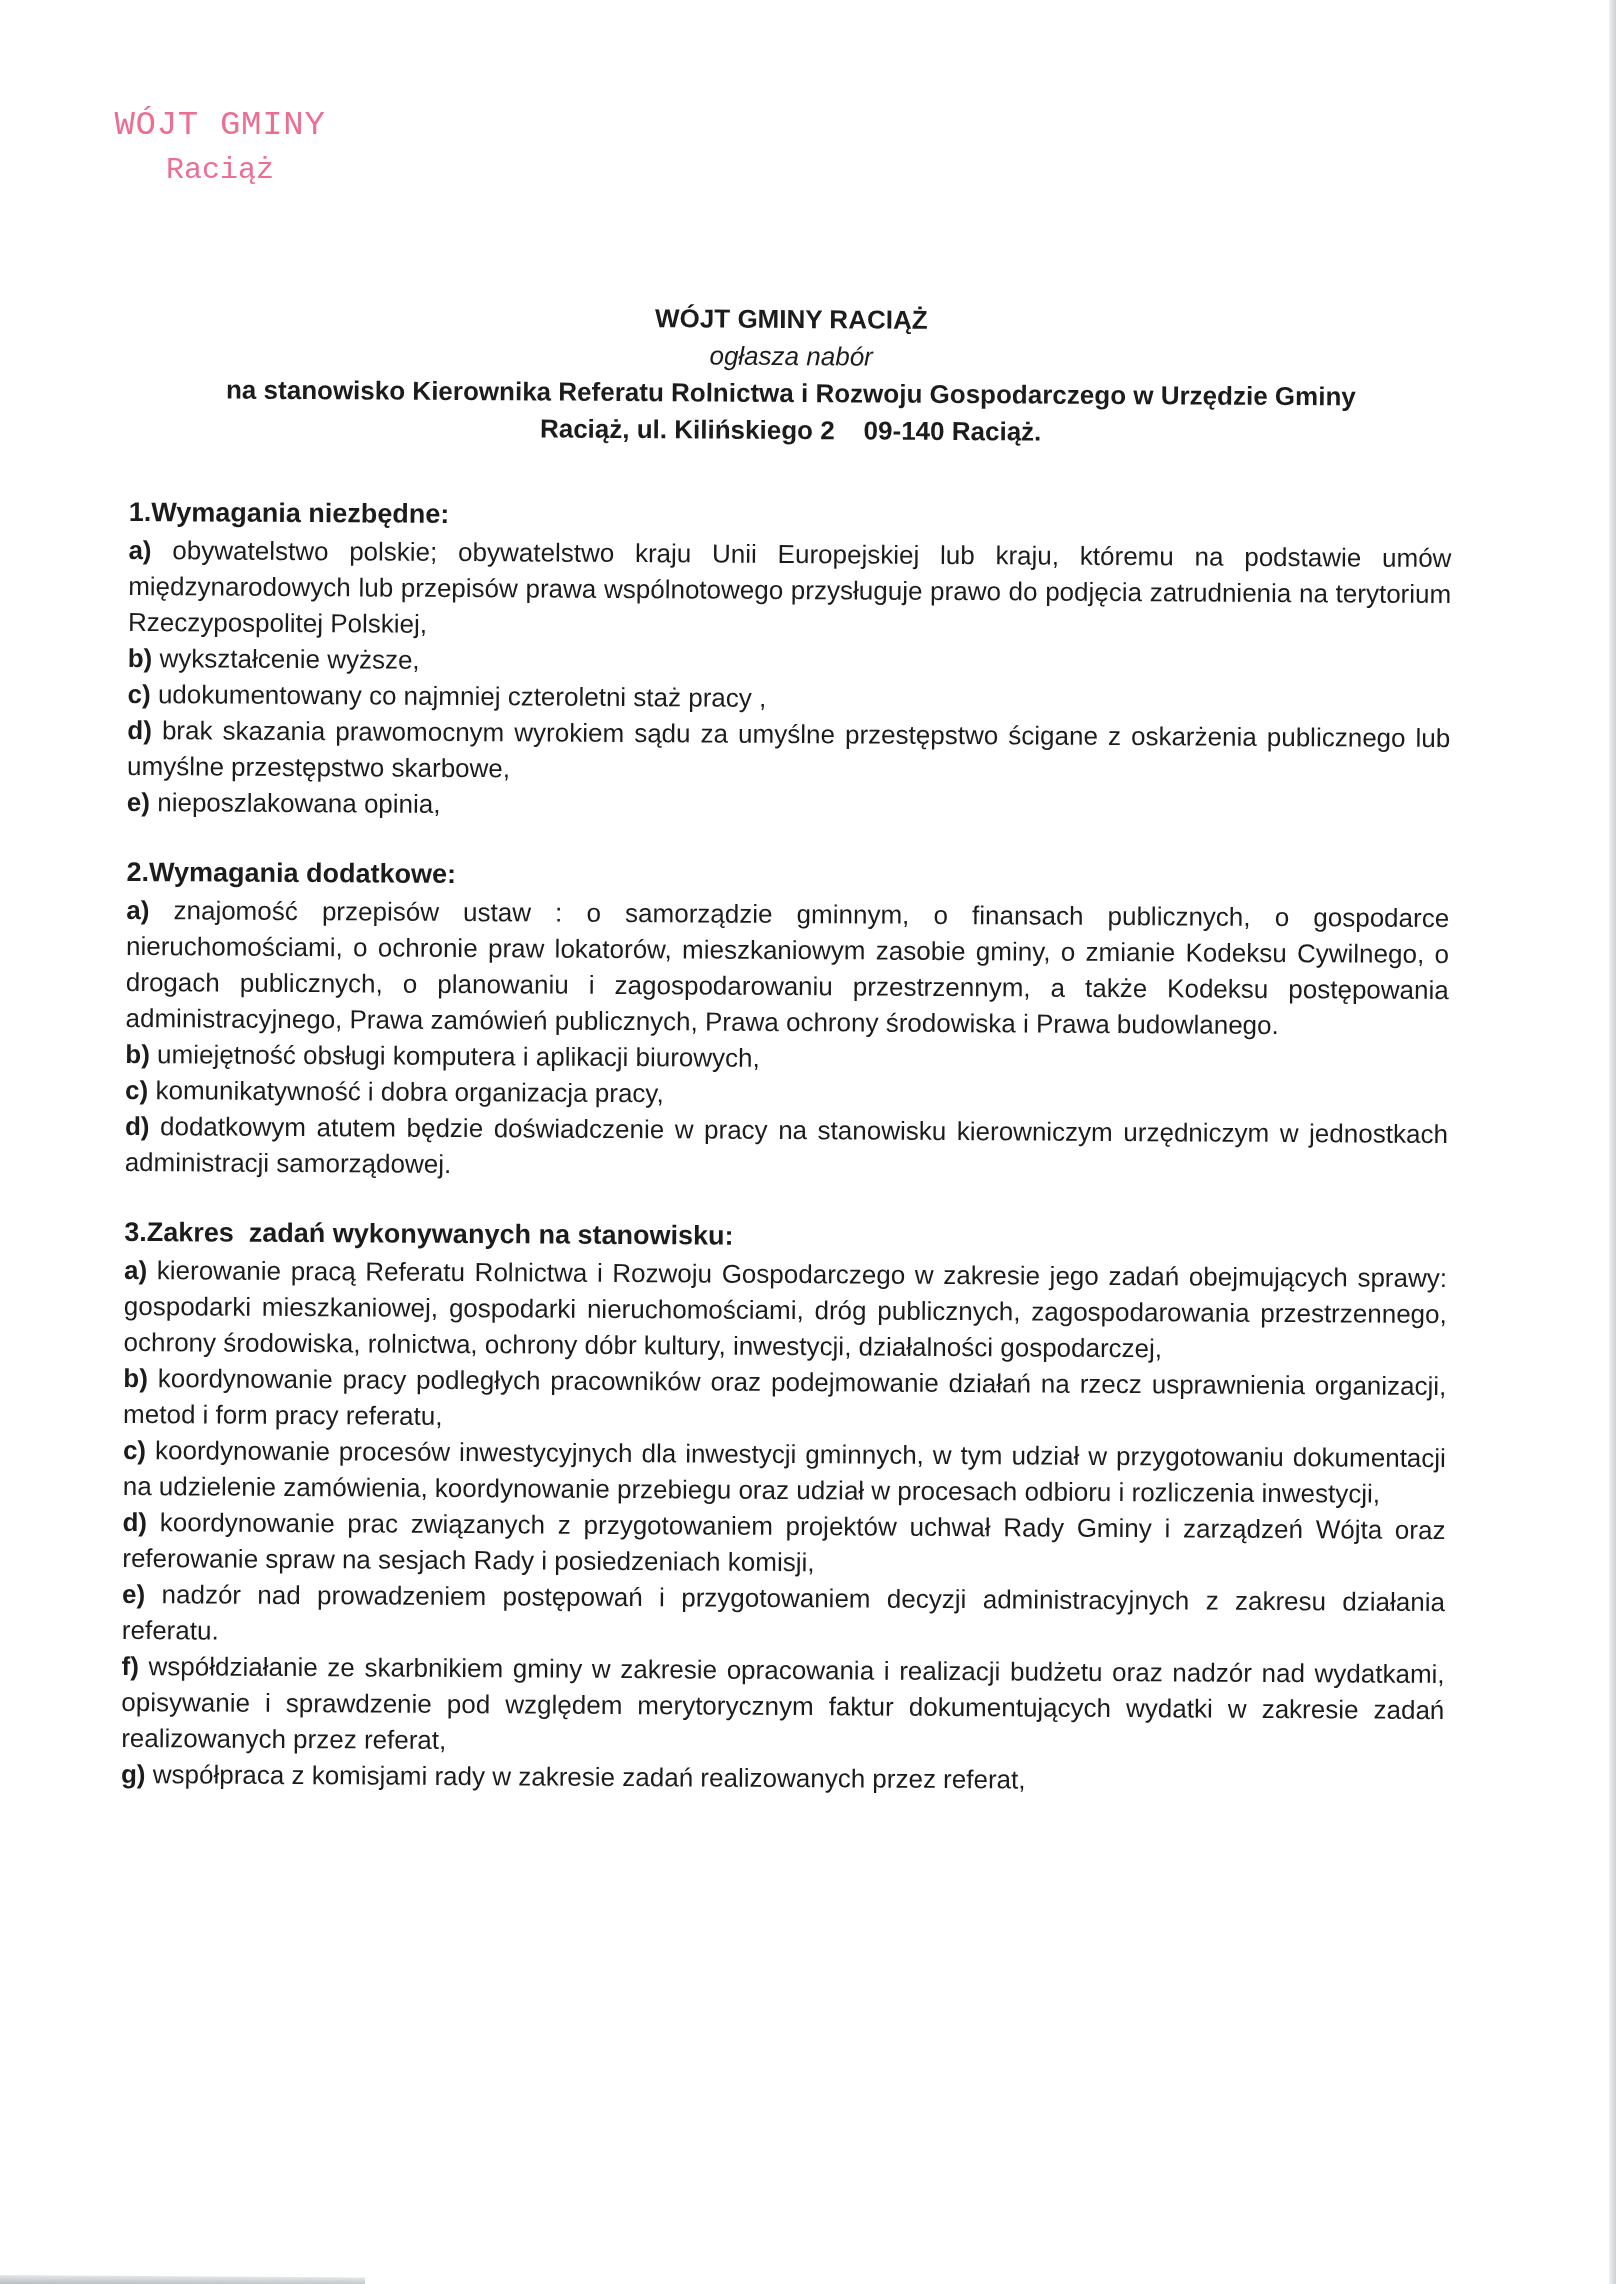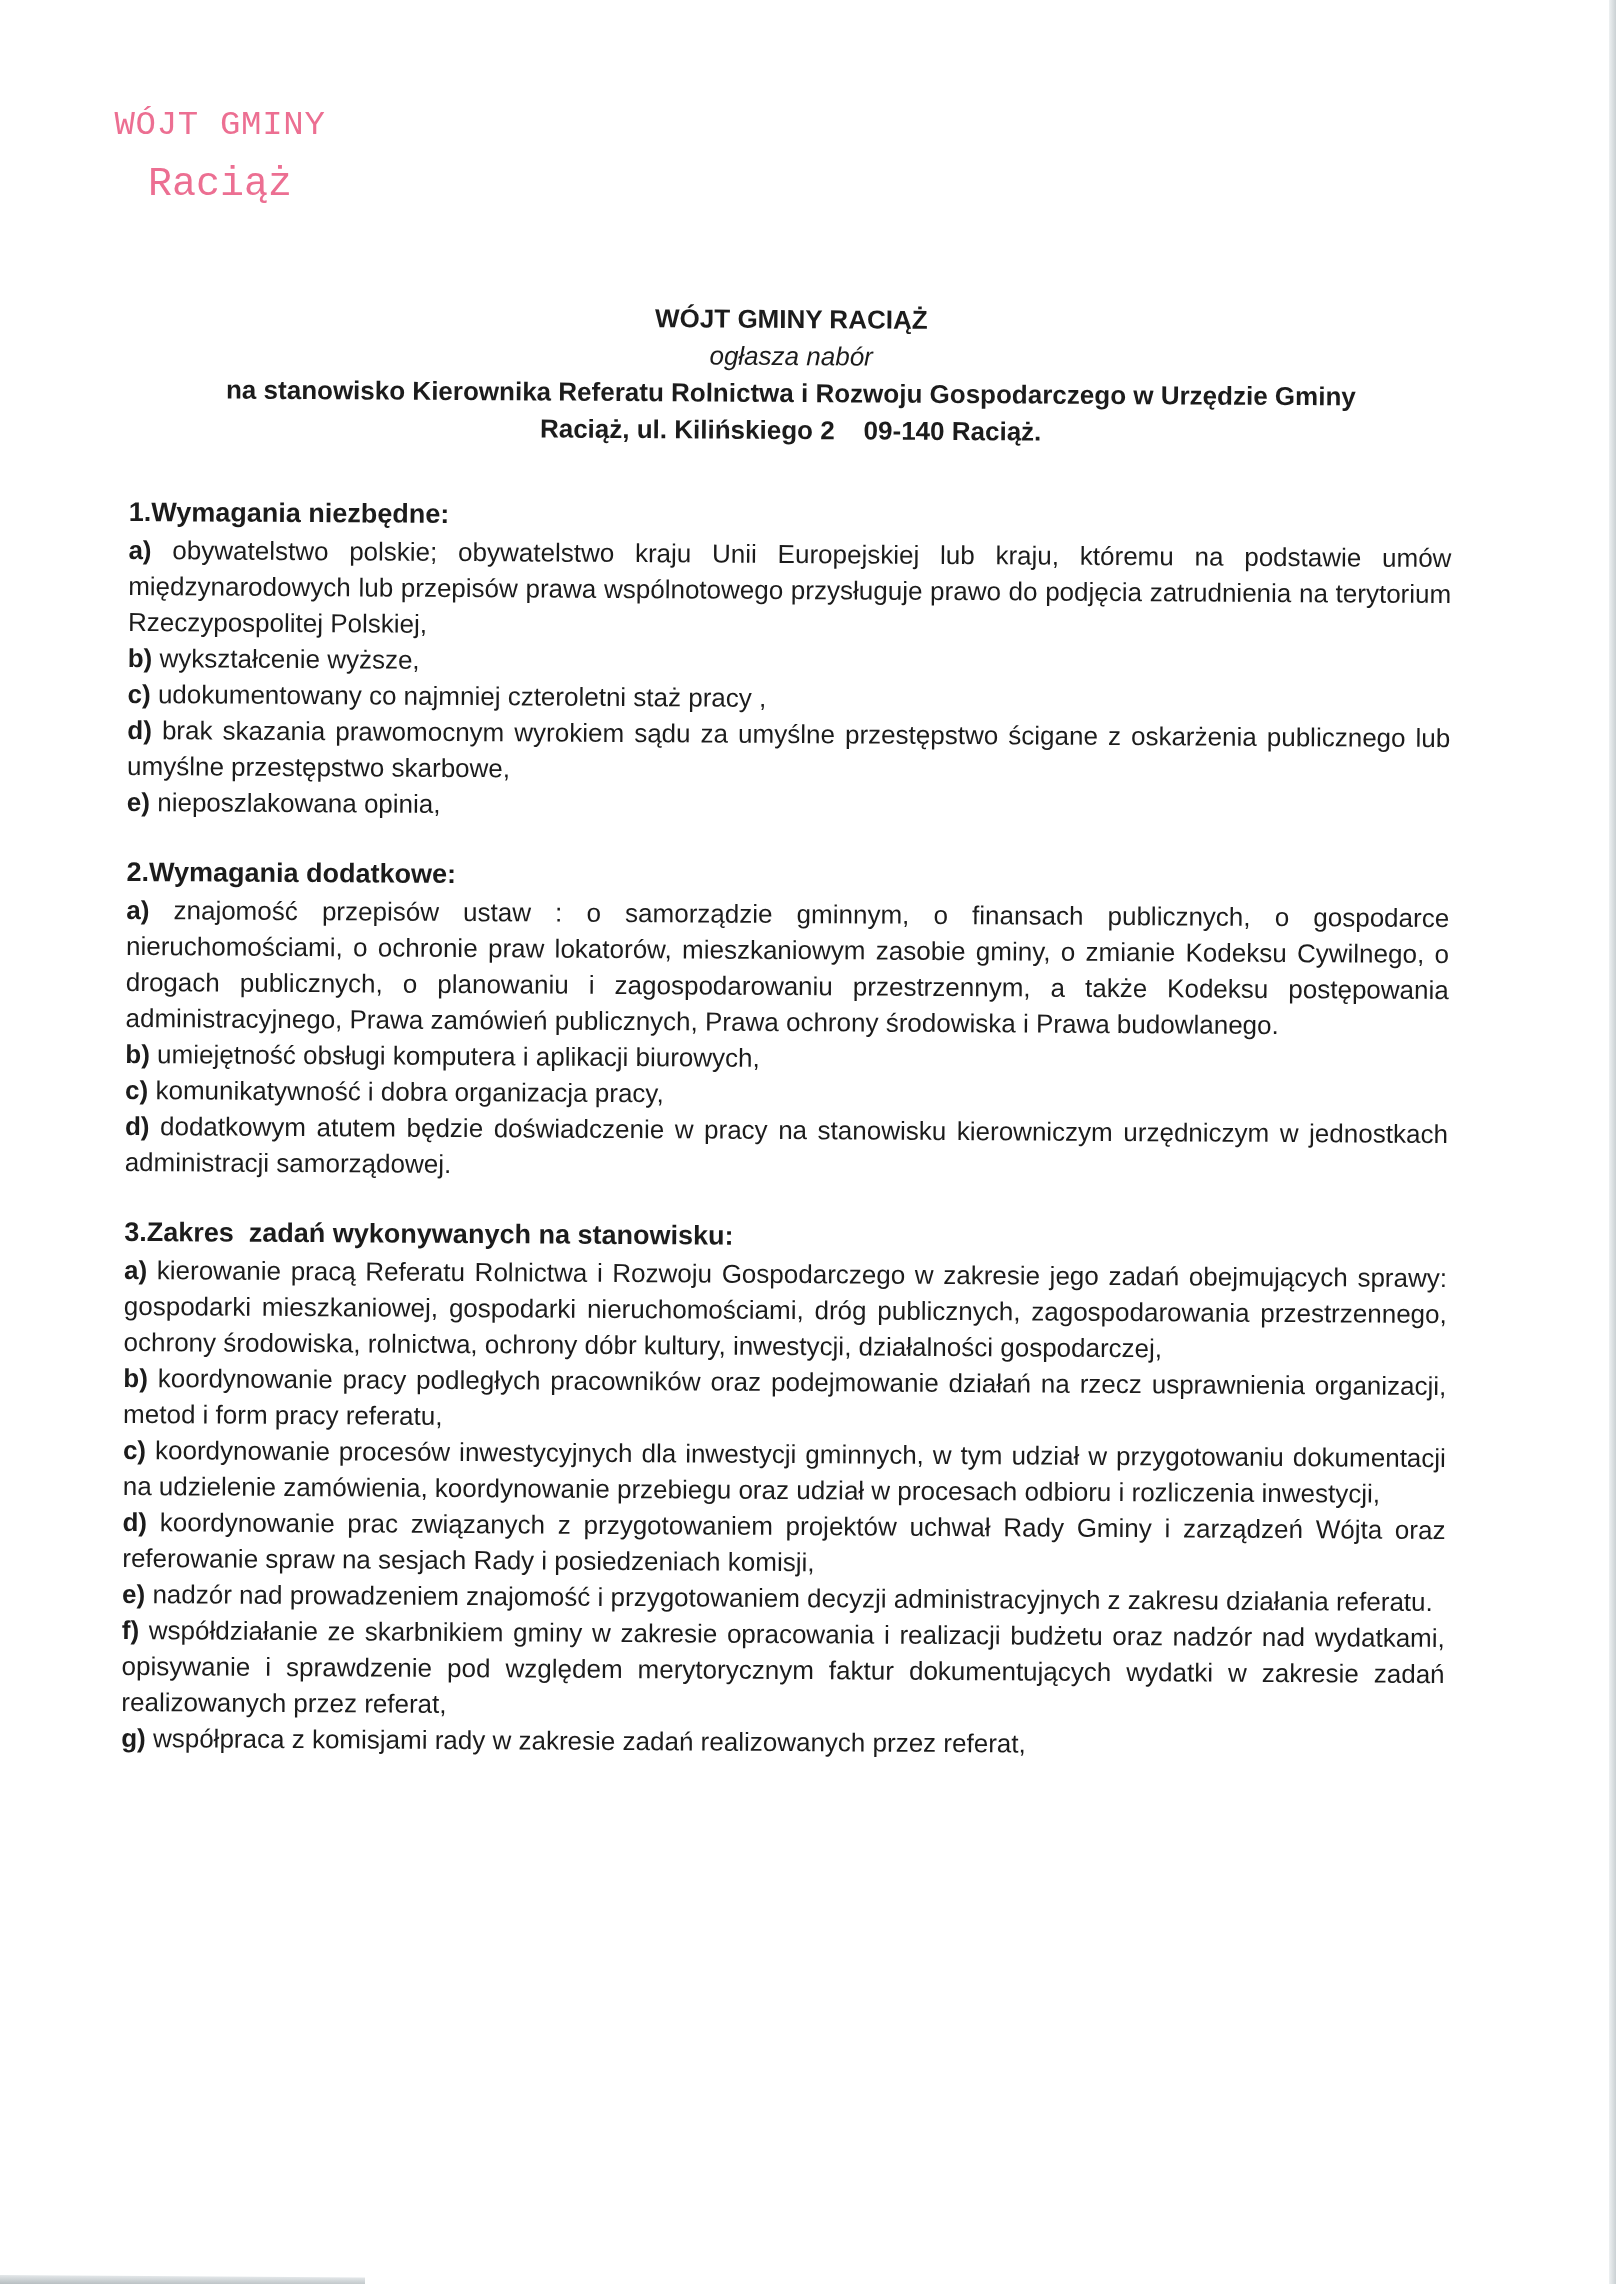--- a/index.html
+++ b/index.html
@@ -42,23 +42,23 @@
       line-height: 1;
       text-align: center;
       width: 244px;
     }
     .stamp .stamp-line1 {
       font-size: 34px;
       letter-spacing: 0.7px;
       display: block;
     }
     .stamp .stamp-line2 {
-      font-size: 40px;
+      font-size: 30px;
       display: block;
-      margin-top: 23px;
+      margin-top: 13px;
       padding-left: 0px;
     }
     .page {
       position: absolute;
       left: 130px;
       top: 297px;
       width: 1323px;
       transform: rotate(0.35deg);
       transform-origin: left top;
     }
@@ -142,18 +142,18 @@
     <p class="item"><span class="item-letter">c)</span> <span class="item-text">komunikatywność i dobra organizacja pracy,</span></p>
     <p class="item"><span class="item-letter">d)</span> <span class="item-text">dodatkowym atutem będzie doświadczenie w pracy na stanowisku kierowniczym urzędniczym w jednostkach administracji samorządowej.</span></p>
   </div>
 
   <div class="section">
     <span class="section-heading" style="white-space: pre;">3.Zakres  zadań wykonywanych na stanowisku:</span>
     <p class="item"><span class="item-letter">a)</span> <span class="item-text">kierowanie pracą Referatu Rolnictwa i Rozwoju Gospodarczego w zakresie jego zadań obejmujących sprawy: gospodarki mieszkaniowej, gospodarki nieruchomościami, dróg publicznych, zagospodarowania przestrzennego, ochrony środowiska, rolnictwa, ochrony dóbr kultury, inwestycji, działalności gospodarczej,</span></p>
     <p class="item"><span class="item-letter">b)</span> <span class="item-text">koordynowanie pracy podległych pracowników oraz podejmowanie działań na rzecz usprawnienia organizacji, metod i form pracy referatu,</span></p>
     <p class="item"><span class="item-letter">c)</span> <span class="item-text">koordynowanie procesów inwestycyjnych dla inwestycji gminnych, w tym udział w przygotowaniu dokumentacji na udzielenie zamówienia, koordynowanie przebiegu oraz udział w procesach odbioru i rozliczenia inwestycji,</span></p>
     <p class="item"><span class="item-letter">d)</span> <span class="item-text">koordynowanie prac związanych z przygotowaniem projektów uchwał Rady Gminy  i zarządzeń Wójta oraz referowanie spraw na sesjach Rady  i posiedzeniach komisji,</span></p>
-    <p class="item"><span class="item-letter">e)</span> <span class="item-text">nadzór  nad prowadzeniem znajomość  i przygotowaniem decyzji administracyjnych z zakresu działania referatu.</span></p>
+    <p class="item"><span class="item-letter">e)</span> <span class="item-text">nadzór  nad prowadzeniem postępowań  i przygotowaniem decyzji administracyjnych z zakresu działania referatu.</span></p>
     <p class="item"><span class="item-letter">f)</span> <span class="item-text">współdziałanie ze skarbnikiem gminy w zakresie opracowania i realizacji budżetu oraz nadzór nad wydatkami, opisywanie i sprawdzenie pod względem merytorycznym faktur dokumentujących wydatki w zakresie zadań realizowanych przez referat,</span></p>
     <p class="item"><span class="item-letter">g)</span> <span class="item-text">współpraca z komisjami rady w zakresie zadań realizowanych przez referat,</span></p>
   </div>
 </div>
 
 
 </body></html>

